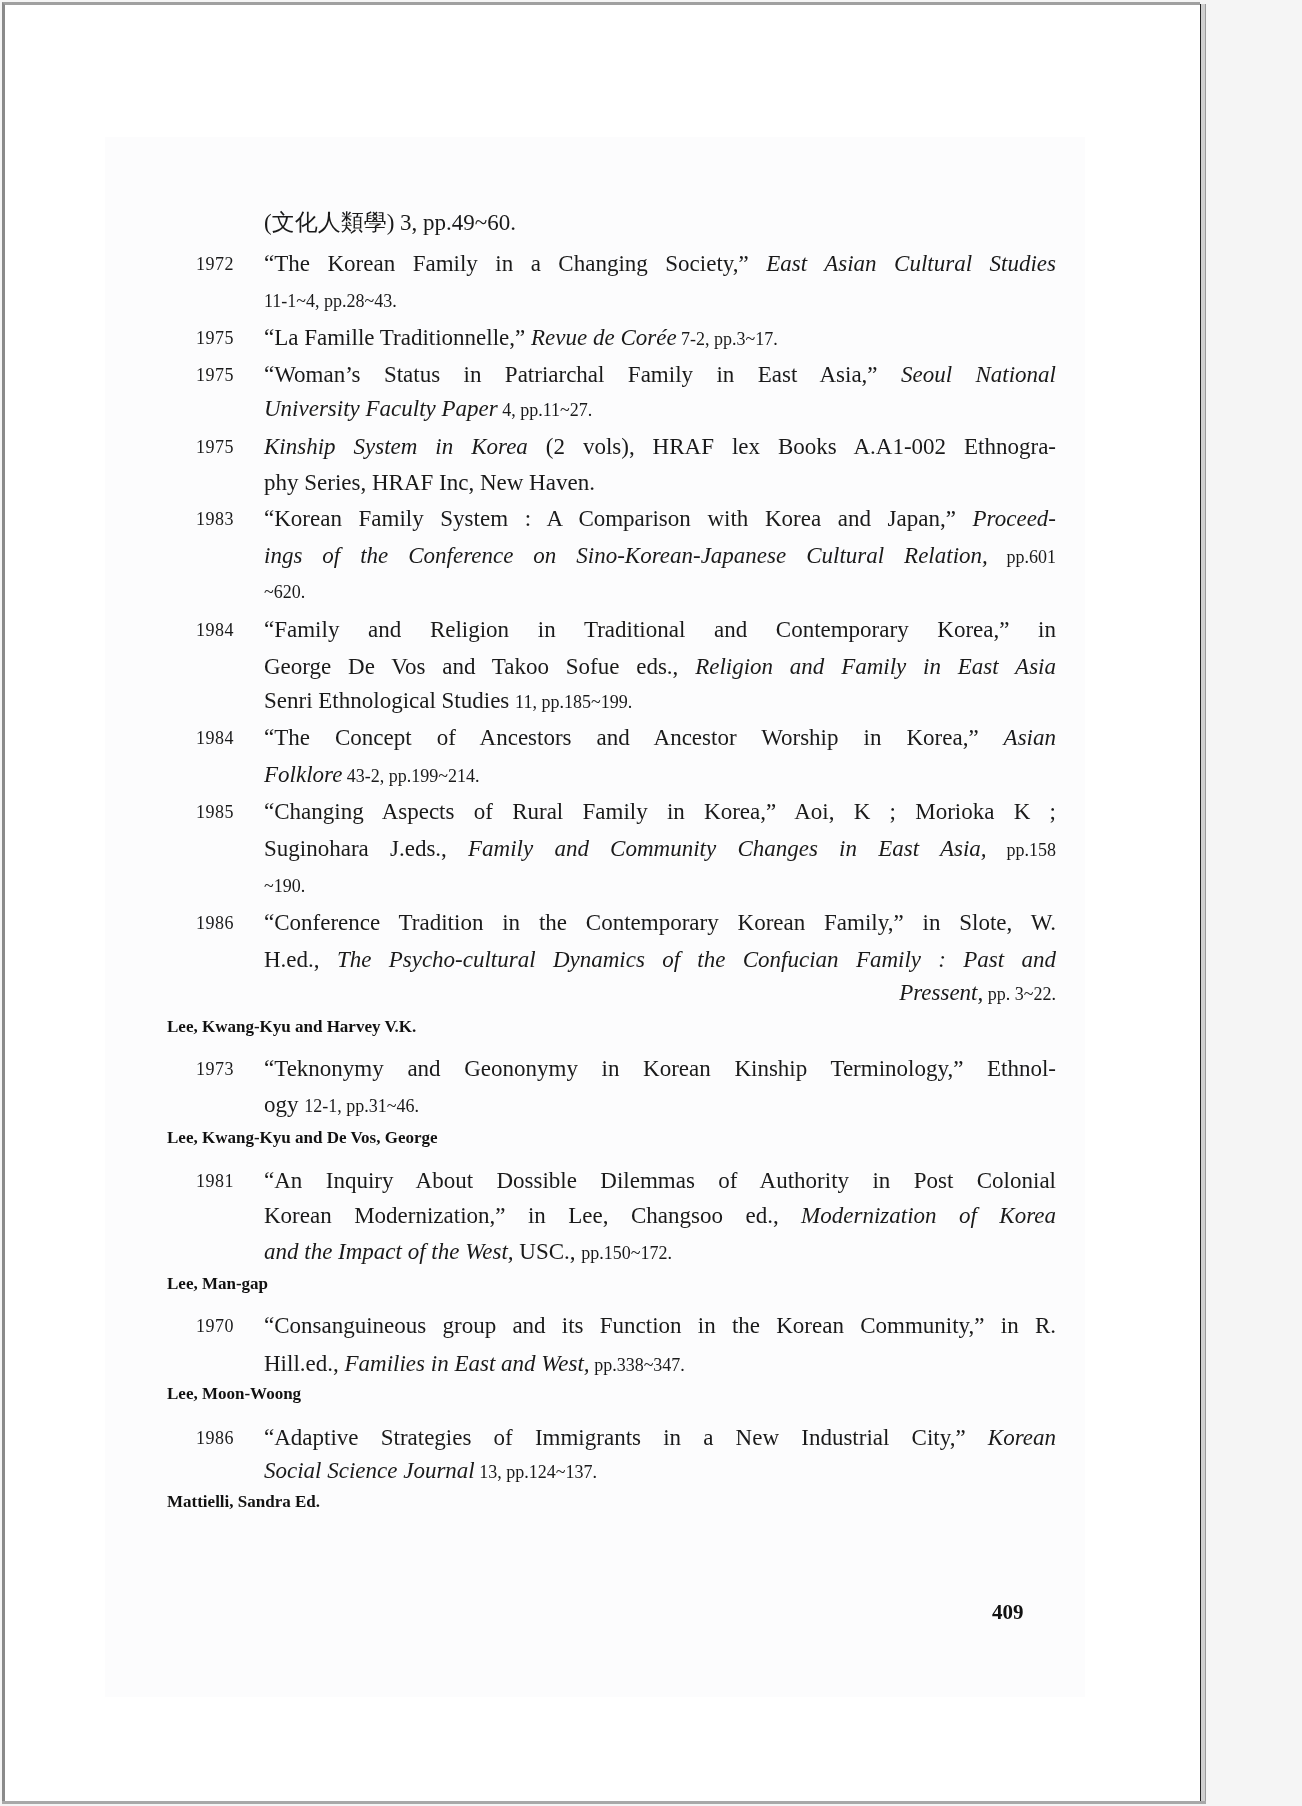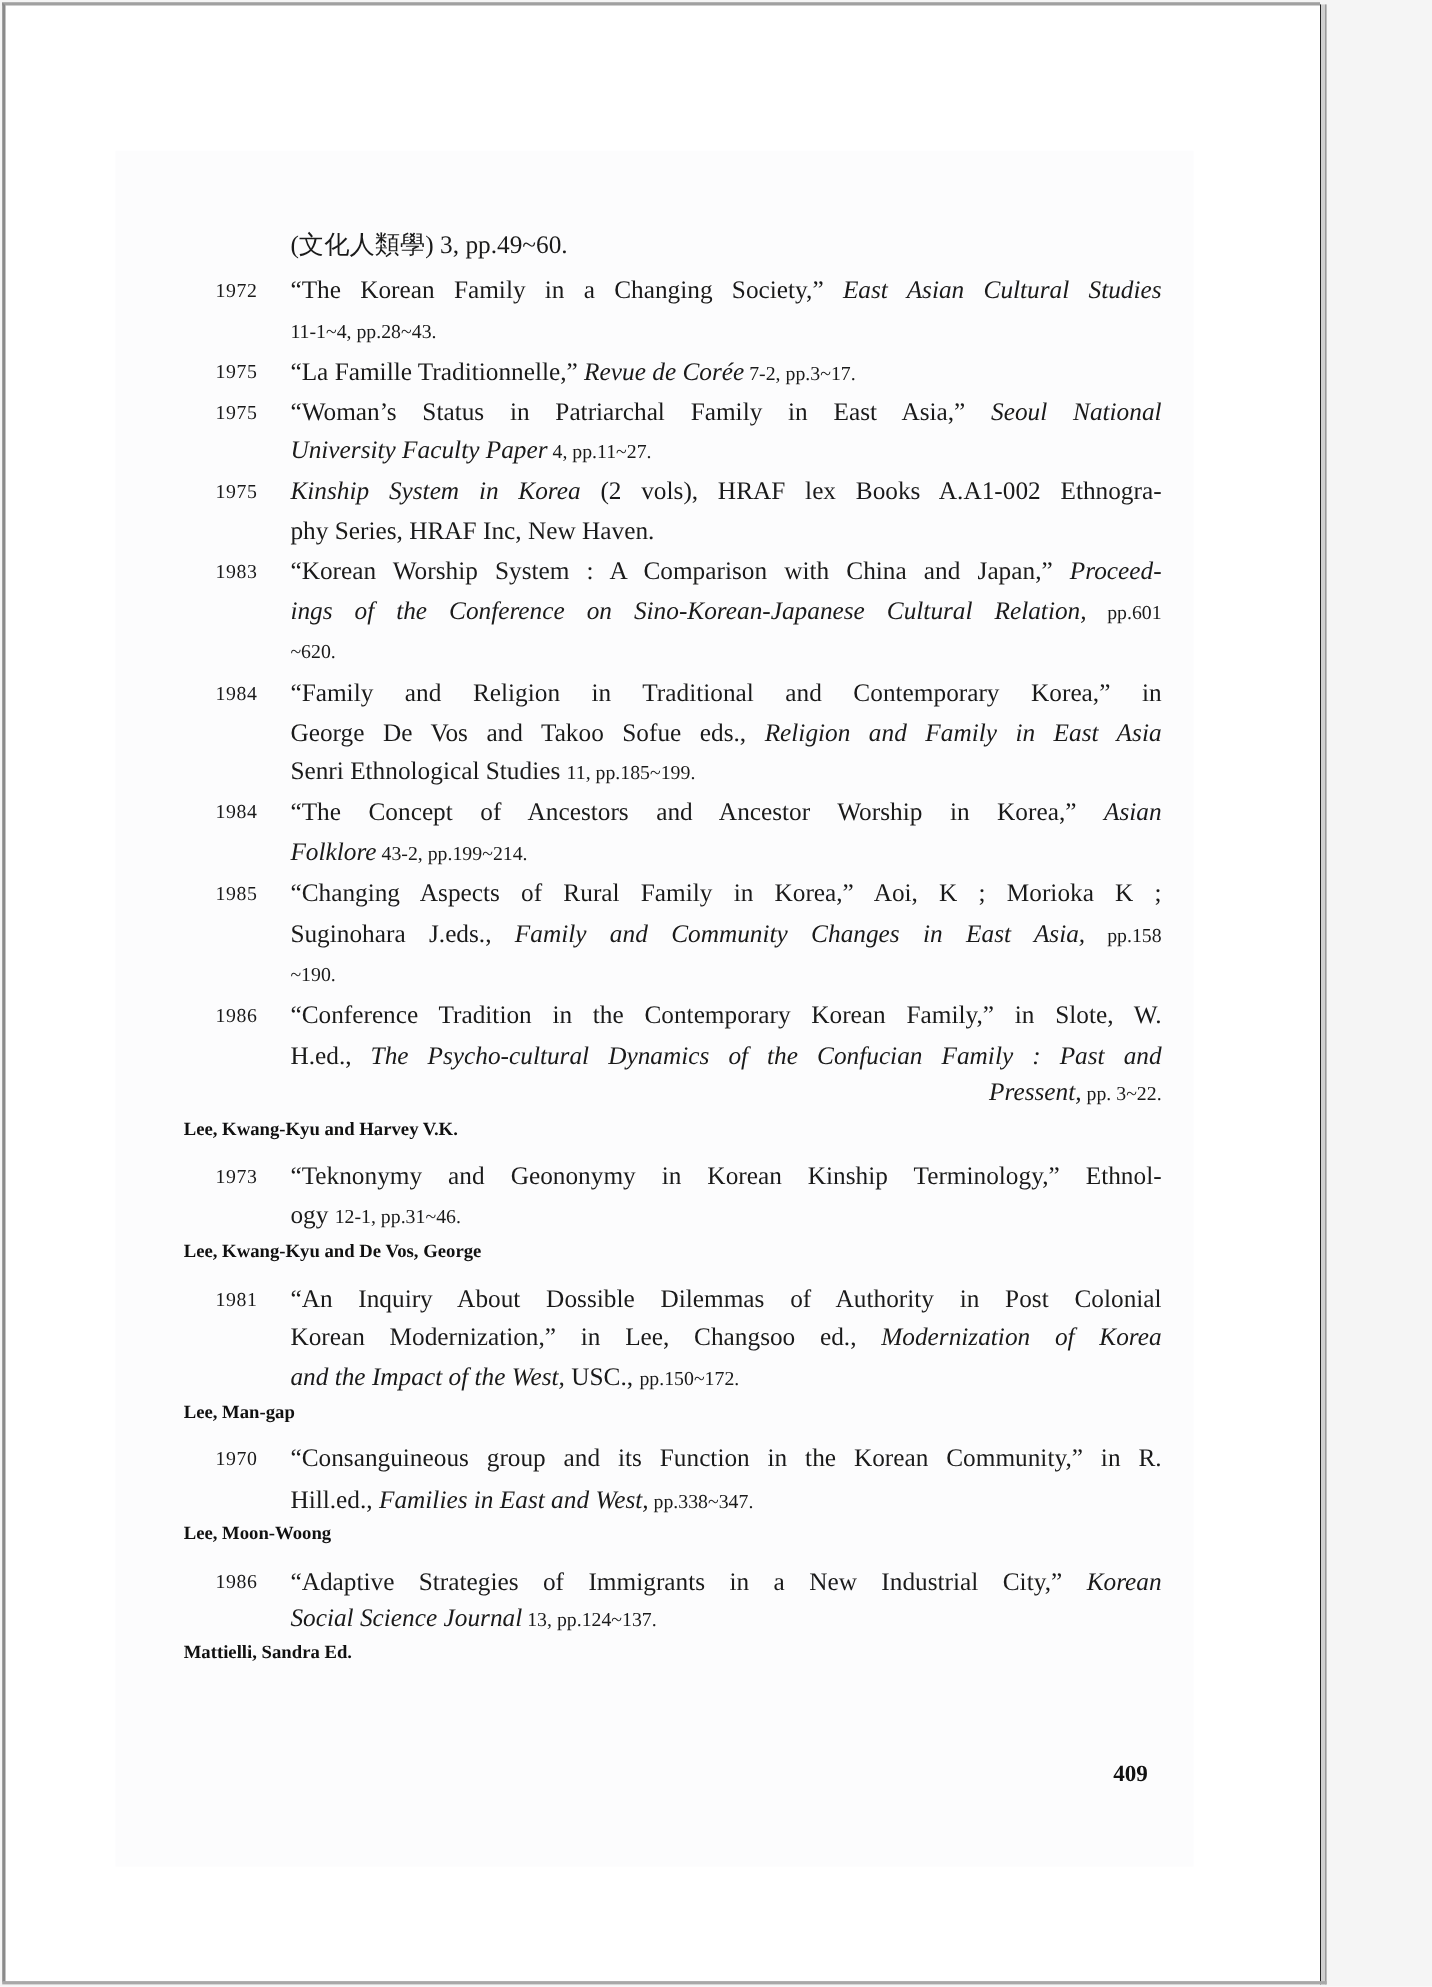--- a/index.html
+++ b/index.html
@@ -38,21 +38,21 @@
     <div class="ln txt" style="top: 288px;"><span class="sm">11-1~4, pp.28~43.</span></div>
     <div class="yr" style="left: 196px; top: 329px;">1975</div>
     <div class="ln txt" style="top: 326px;"><span>“La Famille Traditionnelle,” </span><i>Revue de Corée</i><span class="sm"> 7-2, pp.3~17.</span></div>
     <div class="yr" style="left: 196px; top: 366px;">1975</div>
     <div class="ln txt just" style="top: 363px;"><span>“Woman’s Status in Patriarchal Family in East Asia,” </span><i>Seoul National</i></div>
     <div class="ln txt" style="top: 397px;"><i>University Faculty Paper</i><span class="sm"> 4, pp.11~27.</span></div>
     <div class="yr" style="left: 196px; top: 438px;">1975</div>
     <div class="ln txt just" style="top: 435px;"><i>Kinship System in Korea</i><span> (2 vols), HRAF lex Books A.A1-002 Ethnogra-</span></div>
     <div class="ln txt" style="top: 471px;"><span>phy Series, HRAF Inc, New Haven.</span></div>
     <div class="yr" style="left: 196px; top: 510px;">1983</div>
-    <div class="ln txt just" style="top: 507px;"><span>“Korean Worship System : A Comparison with China and Japan,” </span><i>Proceed-</i></div>
+    <div class="ln txt just" style="top: 507px;"><span>“Korean Family System : A Comparison with Korea and Japan,” </span><i>Proceed-</i></div>
     <div class="ln txt just" style="top: 544px;"><i>ings of the Conference on Sino-Korean-Japanese Cultural Relation,</i><span class="sm"> pp.601</span></div>
     <div class="ln txt" style="top: 579px;"><span class="sm">~620.</span></div>
     <div class="yr" style="left: 196px; top: 621px;">1984</div>
     <div class="ln txt just" style="top: 618px;"><span>“Family and Religion in Traditional and Contemporary Korea,” in</span></div>
     <div class="ln txt just" style="top: 655px;"><span>George De Vos and Takoo Sofue eds., </span><i>Religion and Family in East Asia</i></div>
     <div class="ln txt" style="top: 689px;"><span>Senri Ethnological Studies </span><span class="sm">11, pp.185~199.</span></div>
     <div class="yr" style="left: 196px; top: 729px;">1984</div>
     <div class="ln txt just" style="top: 726px;"><span>“The Concept of Ancestors and Ancestor Worship in Korea,” </span><i>Asian</i></div>
     <div class="ln txt" style="top: 763px;"><i>Folklore</i><span class="sm"> 43-2, pp.199~214.</span></div>
     <div class="yr" style="left: 196px; top: 803px;">1985</div>
@@ -76,13 +76,13 @@
     <div class="yr" style="left: 196px; top: 1317px;">1970</div>
     <div class="ln txt just" style="top: 1314px;"><span>“Consanguineous group and its Function in the Korean Community,” in R.</span></div>
     <div class="ln txt" style="top: 1352px;"><span>Hill.ed., </span><i>Families in East and West,</i><span class="sm"> pp.338~347.</span></div>
     <div class="hd" style="top: 1385px;">Lee, Moon-Woong</div>
     <div class="yr" style="left: 196px; top: 1429px;">1986</div>
     <div class="ln txt just" style="top: 1426px;"><span>“Adaptive Strategies of Immigrants in a New Industrial City,” </span><i>Korean</i></div>
     <div class="ln txt" style="top: 1459px;"><i>Social Science Journal</i><span class="sm"> 13, pp.124~137.</span></div>
     <div class="hd" style="top: 1493px;">Mattielli, Sandra Ed.</div>
   </div>
 
-<div class="pgno" style="top:1602px;margin-left:20px;">409</div>
+<div class="pgno" style="top:1602px;">409</div>
 
 </body></html>

